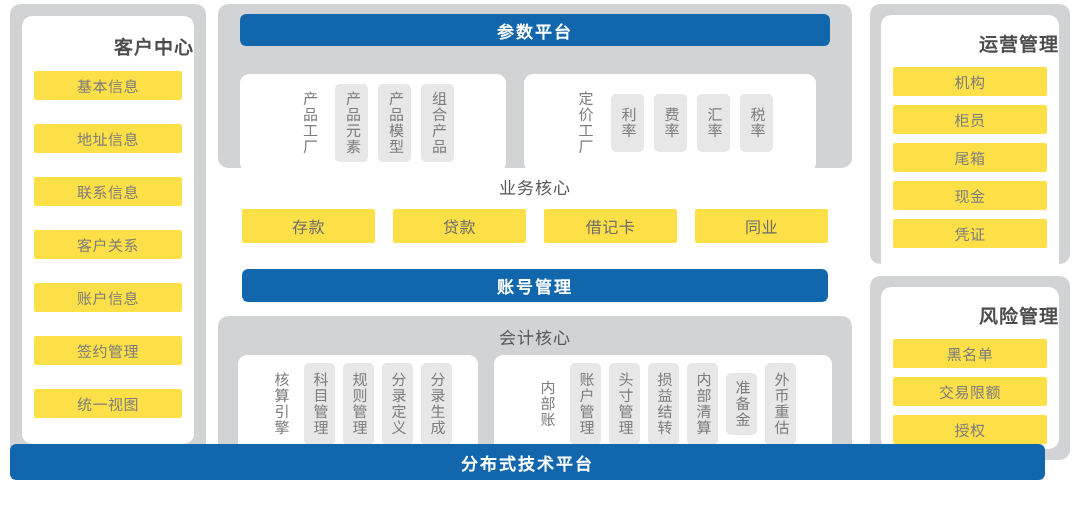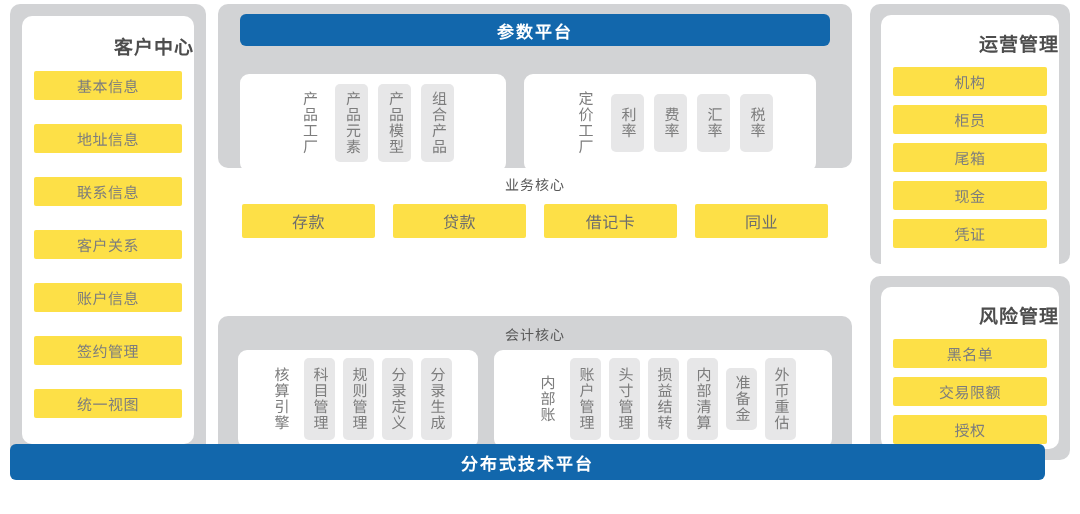--- a/index.html
+++ b/index.html
@@ -60,21 +60,21 @@
   }
   .card-title {
     text-align: right;
     font-size: 19px;
     color: #4d4d4d;
     font-weight: 700;
     letter-spacing: 1px;
   }
   .section-title {
     text-align: center;
-    font-size: 14px;
+    font-size: 17px;
     color: #595959;
     letter-spacing: 1px;
   }
 
   
   .vchip {
     writing-mode: vertical-rl;
     text-orientation: upright;
     background: #e7e7e8;
     border-radius: 5px;
@@ -289,20 +289,21 @@
     <div id="biz-core">
       <div class="section-title">业务核心</div>
       <div id="biz-row">
         <div class="chip">存款</div>
         <div class="chip">贷款</div>
         <div class="chip">借记卡</div>
         <div class="chip">同业</div>
       </div>
     </div>
 
+    <div id="acct-bar" class="bar-blue">账号管理</div>
 
     <div id="acct-panel" class="panel-gray">
       <div class="section-title">会计核心</div>
       <div id="acct-groups">
 
         <div id="group-engine" class="acct-group">
           <div class="vlabel">核算引擎</div>
           <div class="vchip">科目管理</div>
           <div class="vchip">规则管理</div>
           <div class="vchip">分录定义</div>

